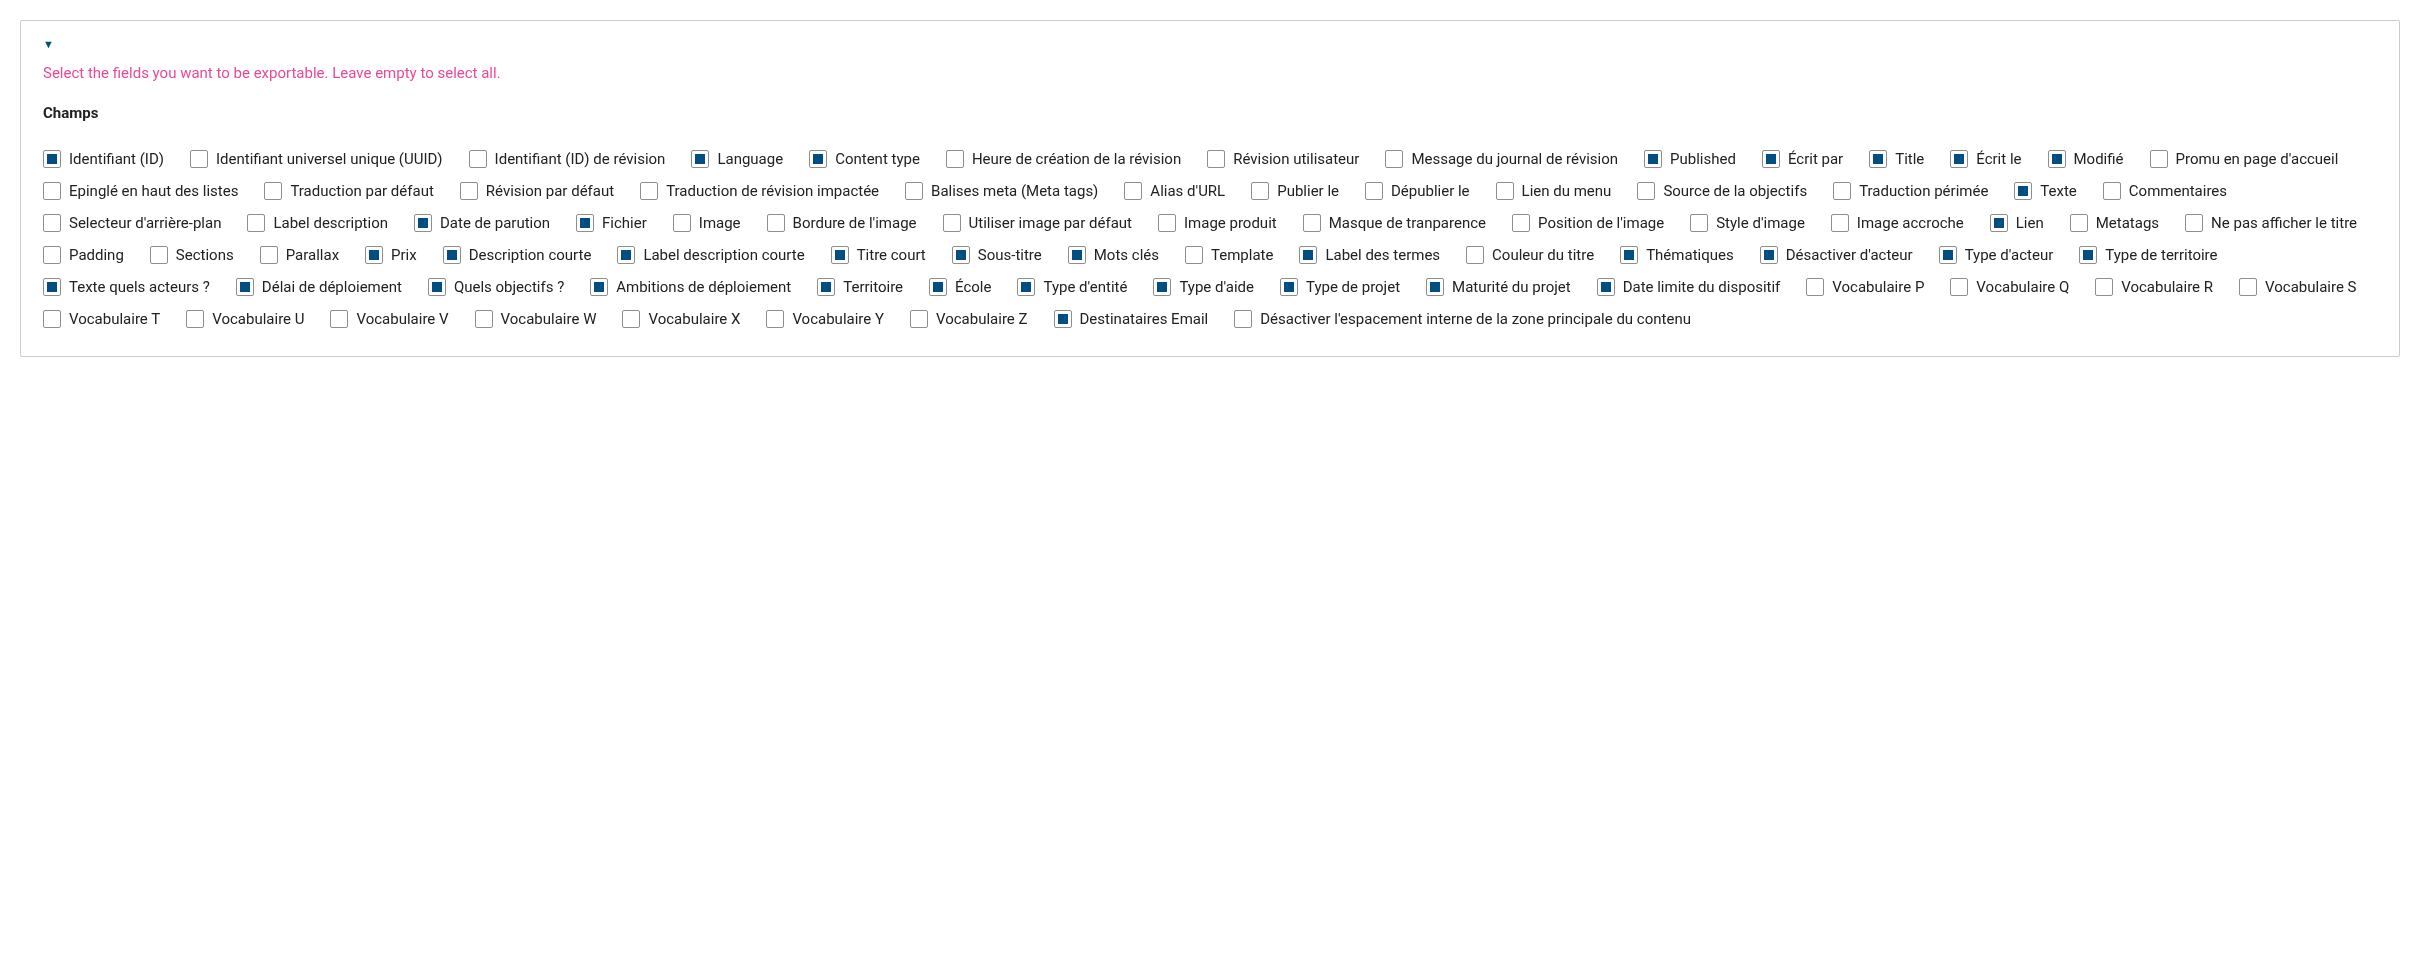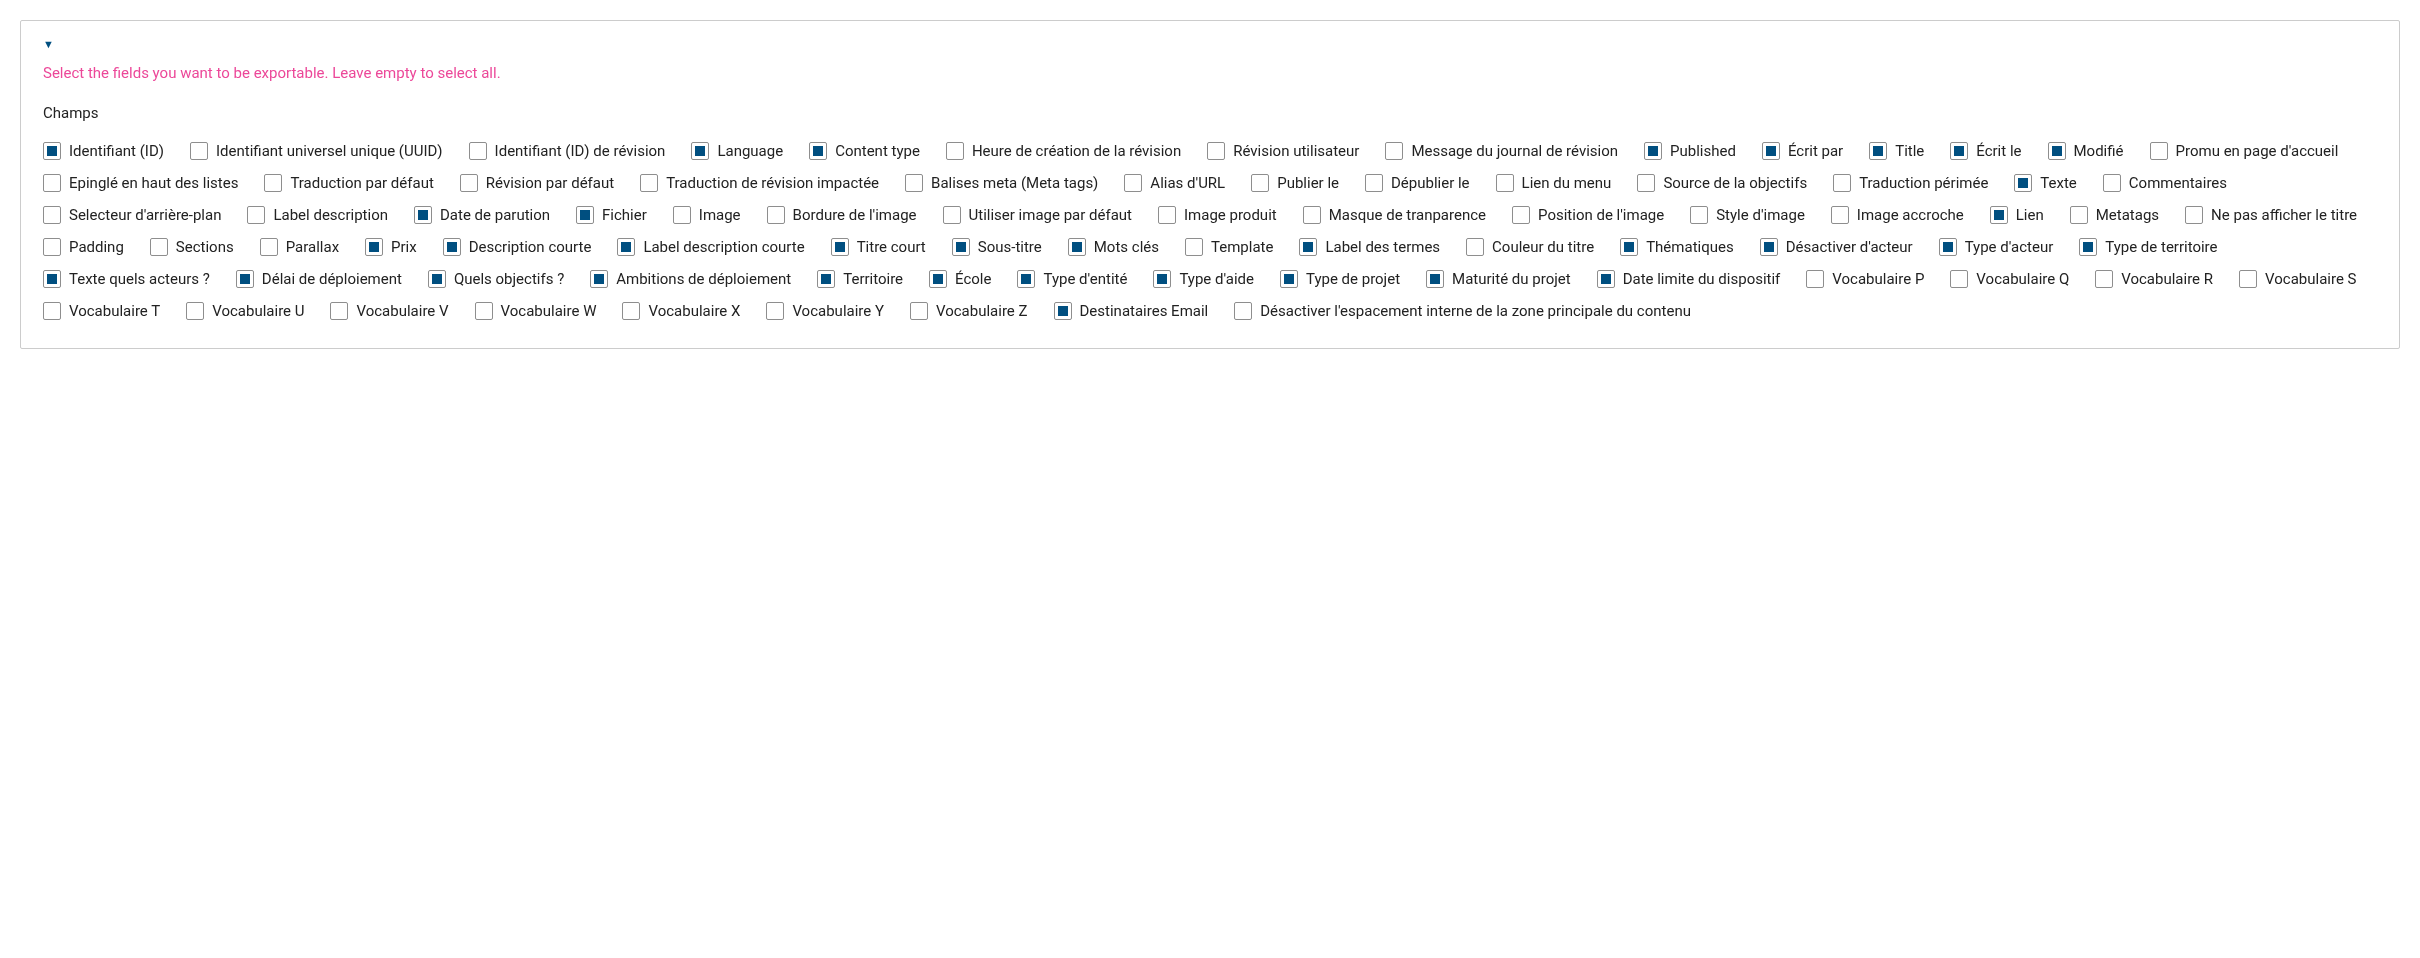--- a/index.html
+++ b/index.html
@@ -29,29 +29,29 @@
   .fieldset-title .caret {
     font-size: 11px;
     line-height: 1;
   }
   .description {
     margin-top: 14px;
     font-size: 15px;
     color: #ec4899;
   }
   .group-label {
-    font-weight: 400;
+    font-weight: 700;
     margin-top: 22px;
     font-size: 15px;
   }
   .checkbox-grid {
     display: flex;
     flex-wrap: wrap;
     gap: 14px 26px;
-    margin-top: 20px;
+    margin-top: 28px;
   }
   .checkbox-item {
     display: inline-flex;
     align-items: center;
     gap: 8px;
     white-space: nowrap;
   }
   .cbx {
     width: 18px;
     height: 18px;

